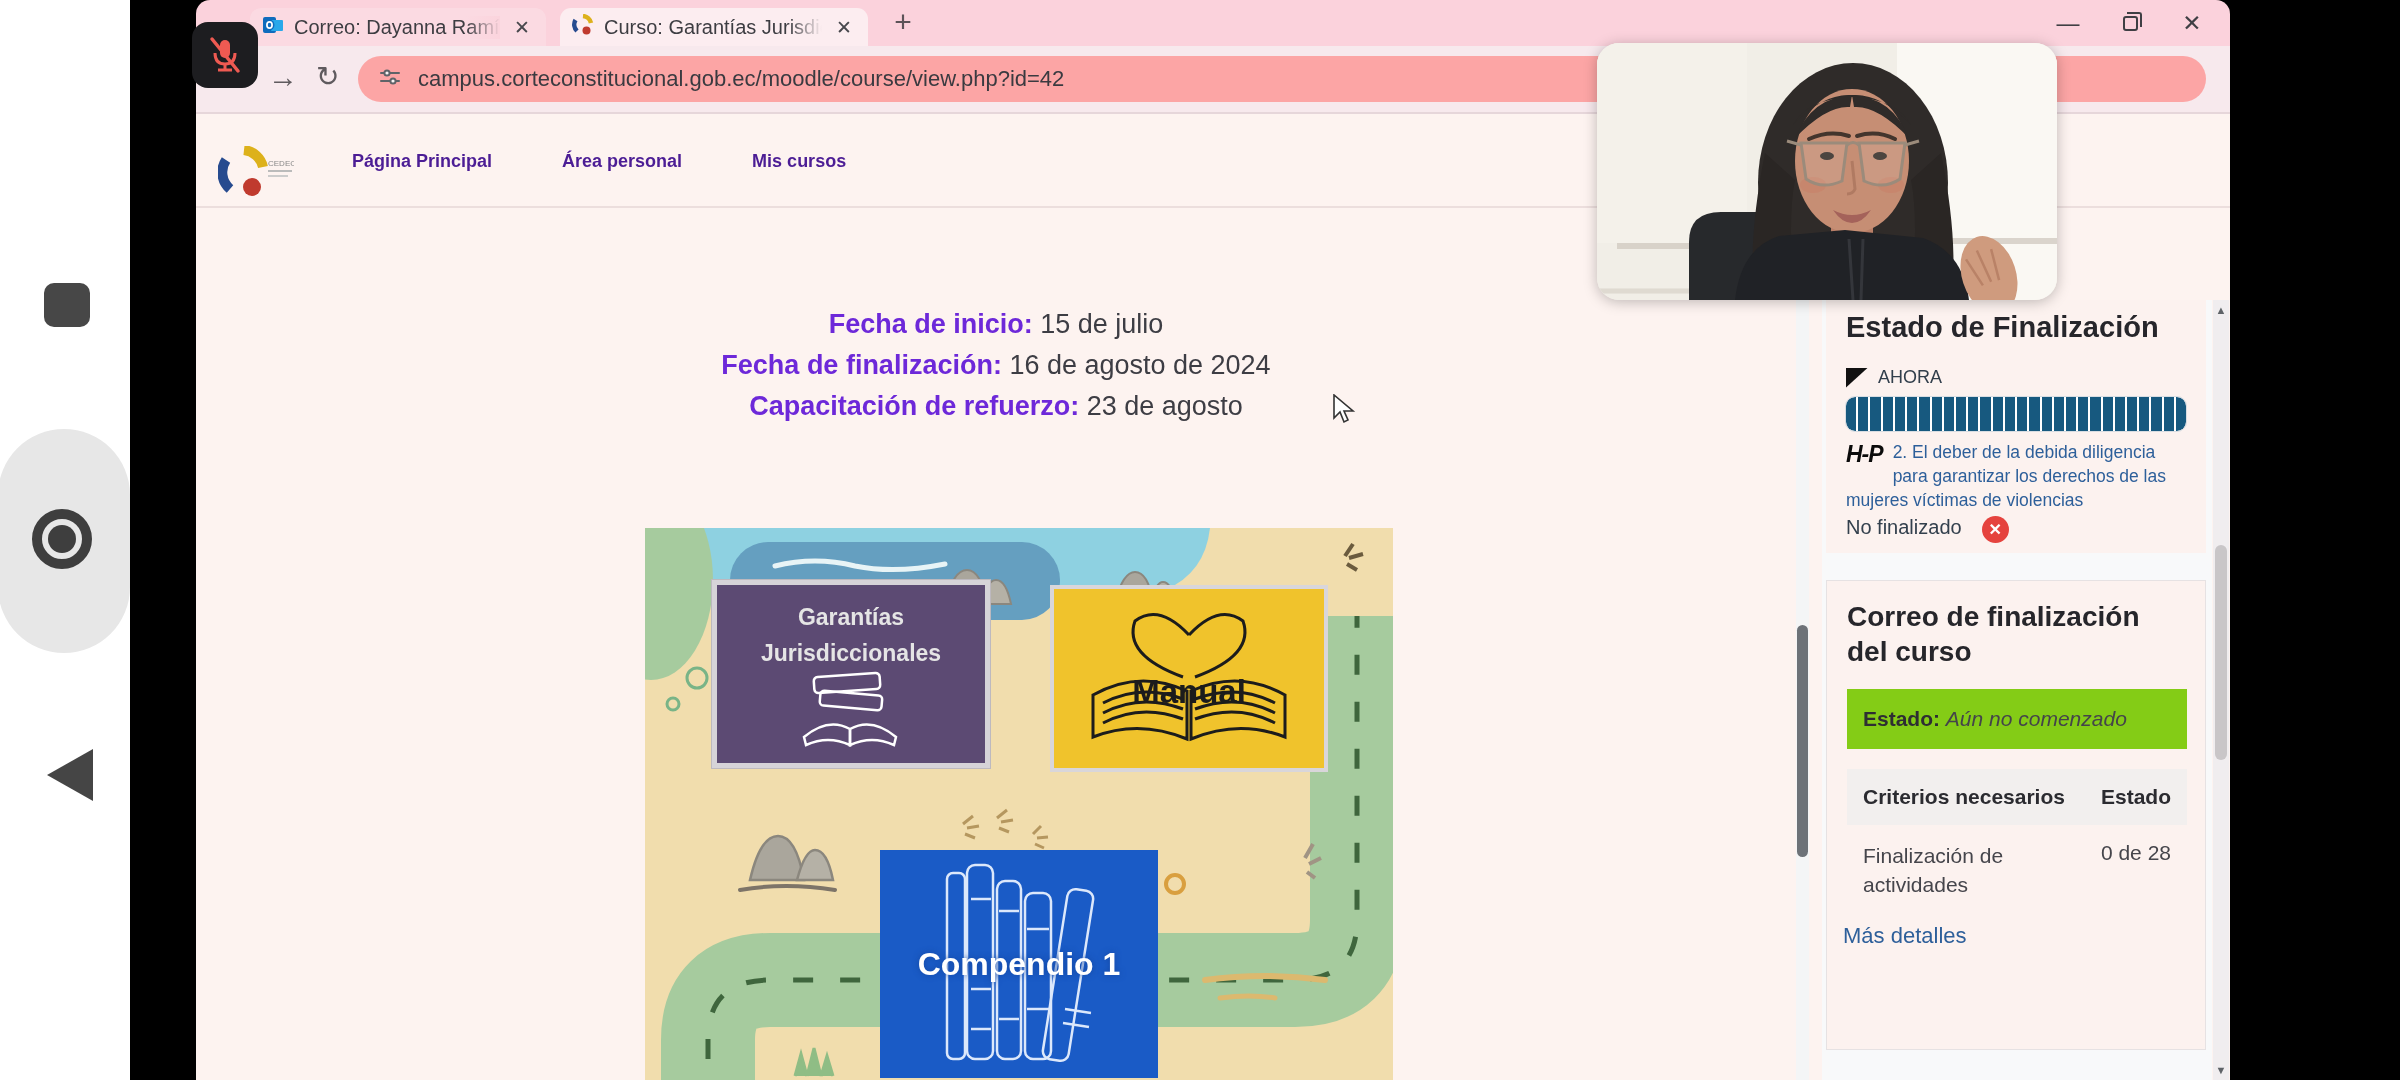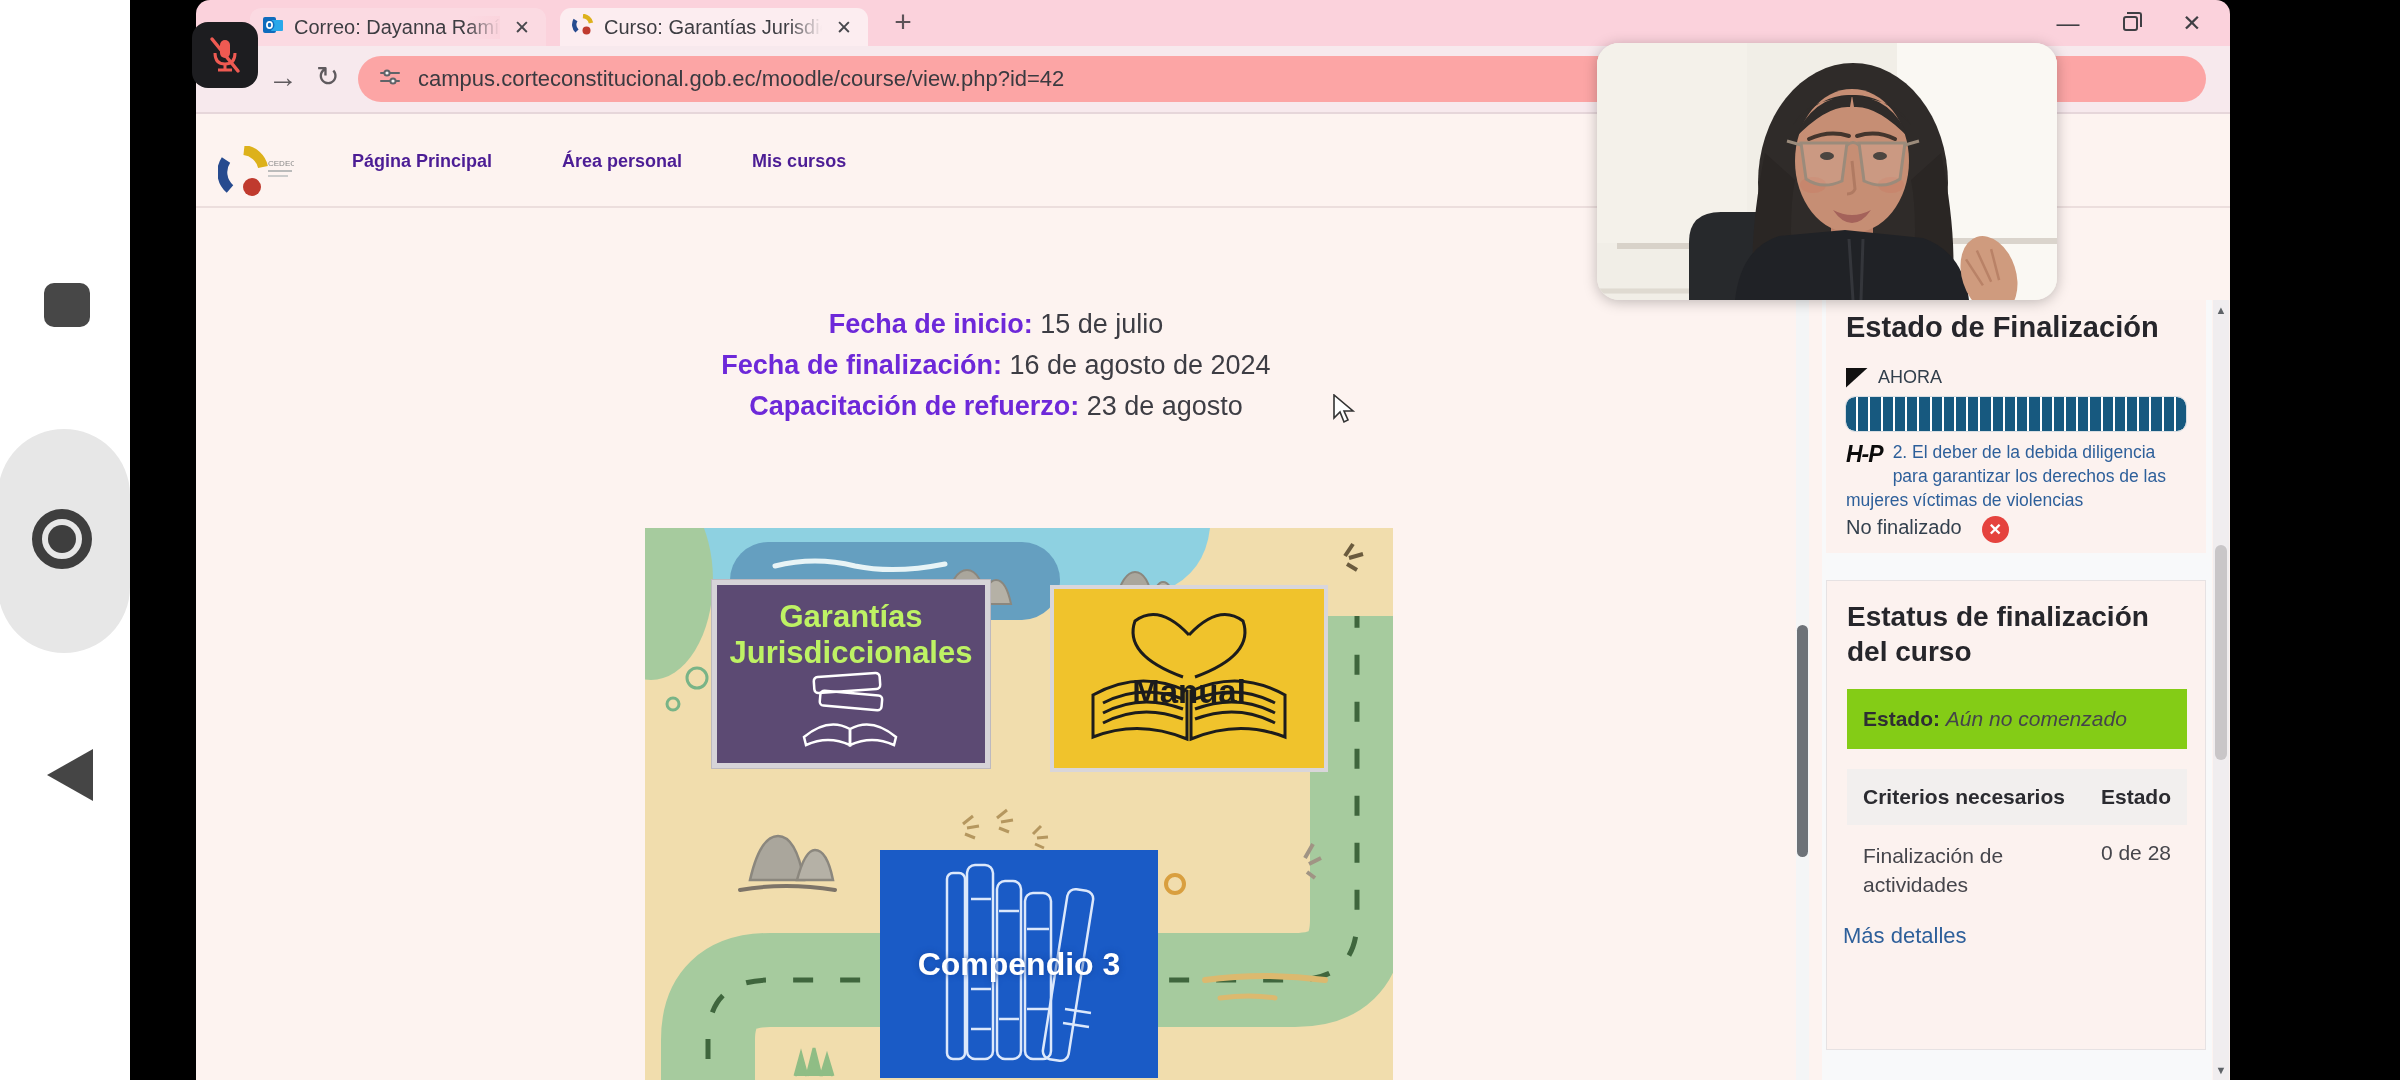--- a/index.html
+++ b/index.html
@@ -51,21 +51,21 @@
   .dates b { color:#6d28d9; font-weight:700; }
 
   
   .cursor { position:absolute; left:1136px; top:280px; }
 
   
   .map { position:absolute; left:449px; top:414px; width:748px; height:552px; background:#f1ddad; overflow:hidden; }
   .map svg.scene { position:absolute; left:0; top:0; }
   .tile { position:absolute; display:flex; flex-direction:column; align-items:center; justify-content:center; text-align:center; }
   .tile-purple { left:67px; top:52px; width:278px; height:188px; background:#5c4a73; border:5px solid #d6d3d8; box-shadow:0 0 0 1px #bdb9bf; }
-  .tile-purple .tile-label { color:#bef264; font-weight:700; font-size:31px; line-height:36px; width:260px; }
+  .tile-purple .tile-label { color:#e5e5e5; font-weight:700; font-size:23px; line-height:36px; width:260px; }
   .tile-yellow { left:405px; top:57px; width:278px; height:187px; background:#f0c32c; border:4px solid #d9d6da; }
   .tile-yellow .tile-label { position:absolute; left:0; right:0; top:84px; color:#1c1c1c; font-weight:700; font-size:33px; }
   .tile-blue { left:235px; top:322px; width:278px; height:228px; background:#1a5bc6; }
   .tile-blue .tile-label { position:absolute; left:0; right:0; top:96px; color:#fff; font-weight:700; font-size:32px; text-shadow:0 0 6px rgba(20,70,160,.9); }
 
   
   .card-gap { position:absolute; left:1626px; top:186px; width:390px; height:780px; background:#f8f9fa; }
   .block-card { position:absolute; left:1630px; width:380px; background:#fcf2ef; }
   .card1 { top:186px; height:253px; padding:10px 20px 0 20px; }
   .card2 { top:466px; height:470px; border:1px solid #e6e2e3; padding:18px 20px 0 20px; }
@@ -264,21 +264,21 @@
             <rect x="28" y="14" width="18" height="186" rx="6"></rect>
             <rect x="48" y="6" width="26" height="194" rx="8"></rect>
             <path d="M52 40 h20 M52 130 h20 M52 170 h20"></path>
             <rect x="78" y="22" width="24" height="178" rx="8"></rect>
             <path d="M80 52 h20 M80 160 h20"></path>
             <rect x="106" y="34" width="26" height="166" rx="8"></rect>
             <path d="M108 70 h22 M108 150 h22"></path>
             <rect x="136" y="30" width="26" height="172" rx="8" transform="rotate(9 149 116)"></rect>
             <path d="M146 150 l26 4 M144 164 l26 4"></path>
           </svg>
-          <div class="tile-label">Compendio 3</div>
+          <div class="tile-label">Compendio 1</div>
         </div>
       </div>
 
       <div class="card-gap"></div>
       <div class="inner-scroll">
           <div class="inner-thumb"></div>
         </div>
       <div class="right-scroll">
         <span class="scroll-arrow" style="top:4px;">▲</span>
         <div class="right-thumb"></div>
@@ -325,21 +325,21 @@
           <span class="h5p-logo">H-P</span>
           <a style="color:#2d5f9a;text-decoration:none;">2. El deber de la debida diligencia para garantizar los derechos de las mujeres víctimas de violencias</a>
         </div>
         <div class="notdone-row">
           <span>No finalizado</span>
           <span class="fail-badge">✕</span>
         </div>
       </div>
 
       <div class="block-card card2">
-        <div class="block-title" style="font-size:28px;">Estatus de finalización del curso</div>
+        <div class="block-title" style="font-size:28px;">Correo de finalización del curso</div>
         <div class="state-box">
           <b>Estado: </b><i>Aún no comenzado</i>
         </div>
         <div class="tbl-head">
           <span>Criterios necesarios</span>
           <span>Estado</span>
         </div>
         <div class="tbl-row">
           <span class="crit">Finalización de actividades</span>
           <span>0 de 28</span>

